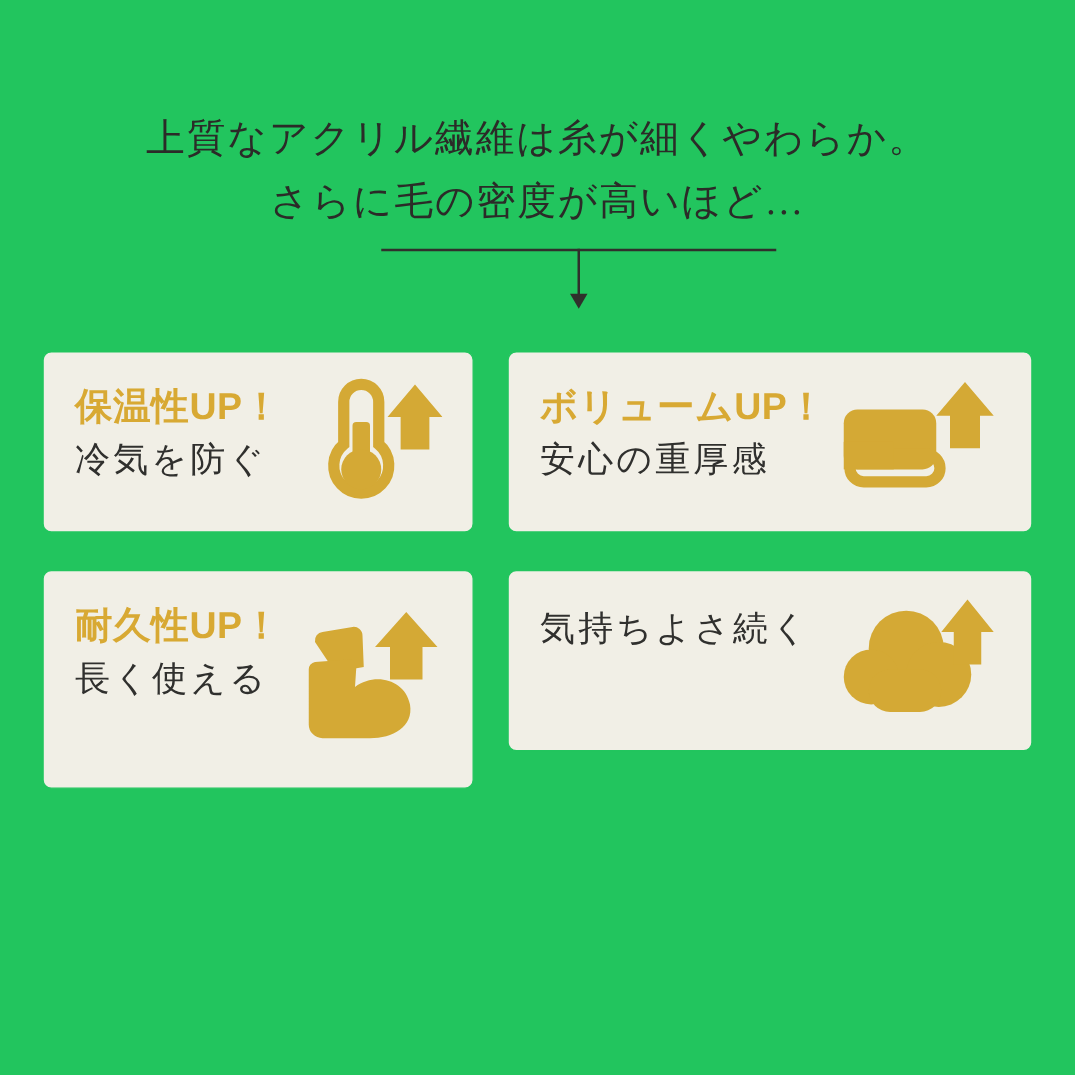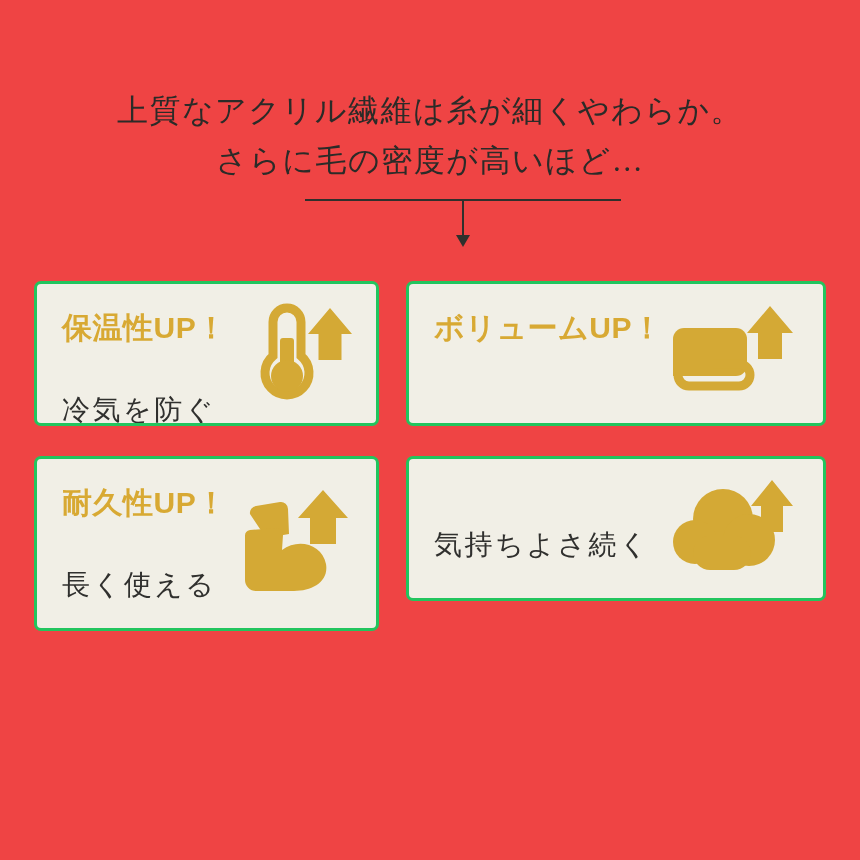--- a/index.html
+++ b/index.html
@@ -10,21 +10,21 @@
     width: 860px;
     height: 860px;
     background: #efede3;
     font-family: "Liberation Sans", "DejaVu Sans", sans-serif;
     overflow: hidden;
   }
   #page {
     position: relative;
     width: 860px;
     height: 860px;
-    background: #ef4444;
+    background: #22c55e;
   }
 
   
   .headline {
     position: absolute;
     left: 0;
     top: 86px;
     width: 860px;
     text-align: center;
     font-family: "Liberation Serif", "DejaVu Serif", serif;
@@ -71,21 +71,21 @@
     border-left: 7px solid transparent;
     border-right: 7px solid transparent;
     border-top: 12px solid #30302c;
   }
 
   
   .card {
     position: absolute;
     box-sizing: border-box;
     background: #f1efe6;
-    border: 3px solid #22c55e;
+    border: 1px solid #22c55e;
     border-radius: 7px;
     overflow: hidden;
   }
   .card-1 { left: 34px;  top: 281px; width: 345px; height: 145px; }
   .card-2 { left: 406px; top: 281px; width: 420px; height: 145px; padding-left: 40px; }
   .card-3 { left: 34px;  top: 456px; width: 345px; height: 175px; }
   .card-4 { left: 406px; top: 456px; width: 420px; height: 145px; }
 
   .card-text {
     position: absolute;
@@ -99,21 +99,20 @@
     letter-spacing: 0.5px;
     line-height: 40px;
     white-space: nowrap;
   }
   .card-sub {
     font-size: 28px;
     color: #30302e;
     letter-spacing: 2.5px;
     line-height: 44px;
     white-space: nowrap;
-    margin-top: 40px;
   }
 
   .card-icon {
     position: absolute;
     right: 18px;
     top: 50%;
     transform: translateY(-50%);
   }
   .card-1 .card-icon { right: 24px; }
   .card-2 .card-icon { right: 28px; }
@@ -173,20 +172,21 @@
         <g>
           <path d="M88 8 L110 34 L99.5 34 L99.5 60 L76.5 60 L76.5 34 L66 34 Z" fill="#d4a935"></path>
         </g>
       </svg>
     </div>
   </div>
 
   <div class="card card-2">
     <div class="card-text">
       <div class="card-title">ボリュームUP！</div>
+      <div class="card-sub">安心の重厚感</div>
     </div>
     <div class="card-icon">
       <svg width="126" height="100" viewBox="0 0 126 100">
 
         <rect x="4" y="26" width="74" height="48" rx="11" fill="#d4a935"></rect>
 
         <path d="M20 62 L70 62 a11 11 0 0 1 0 22 L20 84 a11 11 0 0 1 0 -22 Z" fill="none" stroke="#d4a935" stroke-width="9"></path>
         <rect x="4" y="52" width="40" height="22" fill="#d4a935"></rect>
 
         <g>

